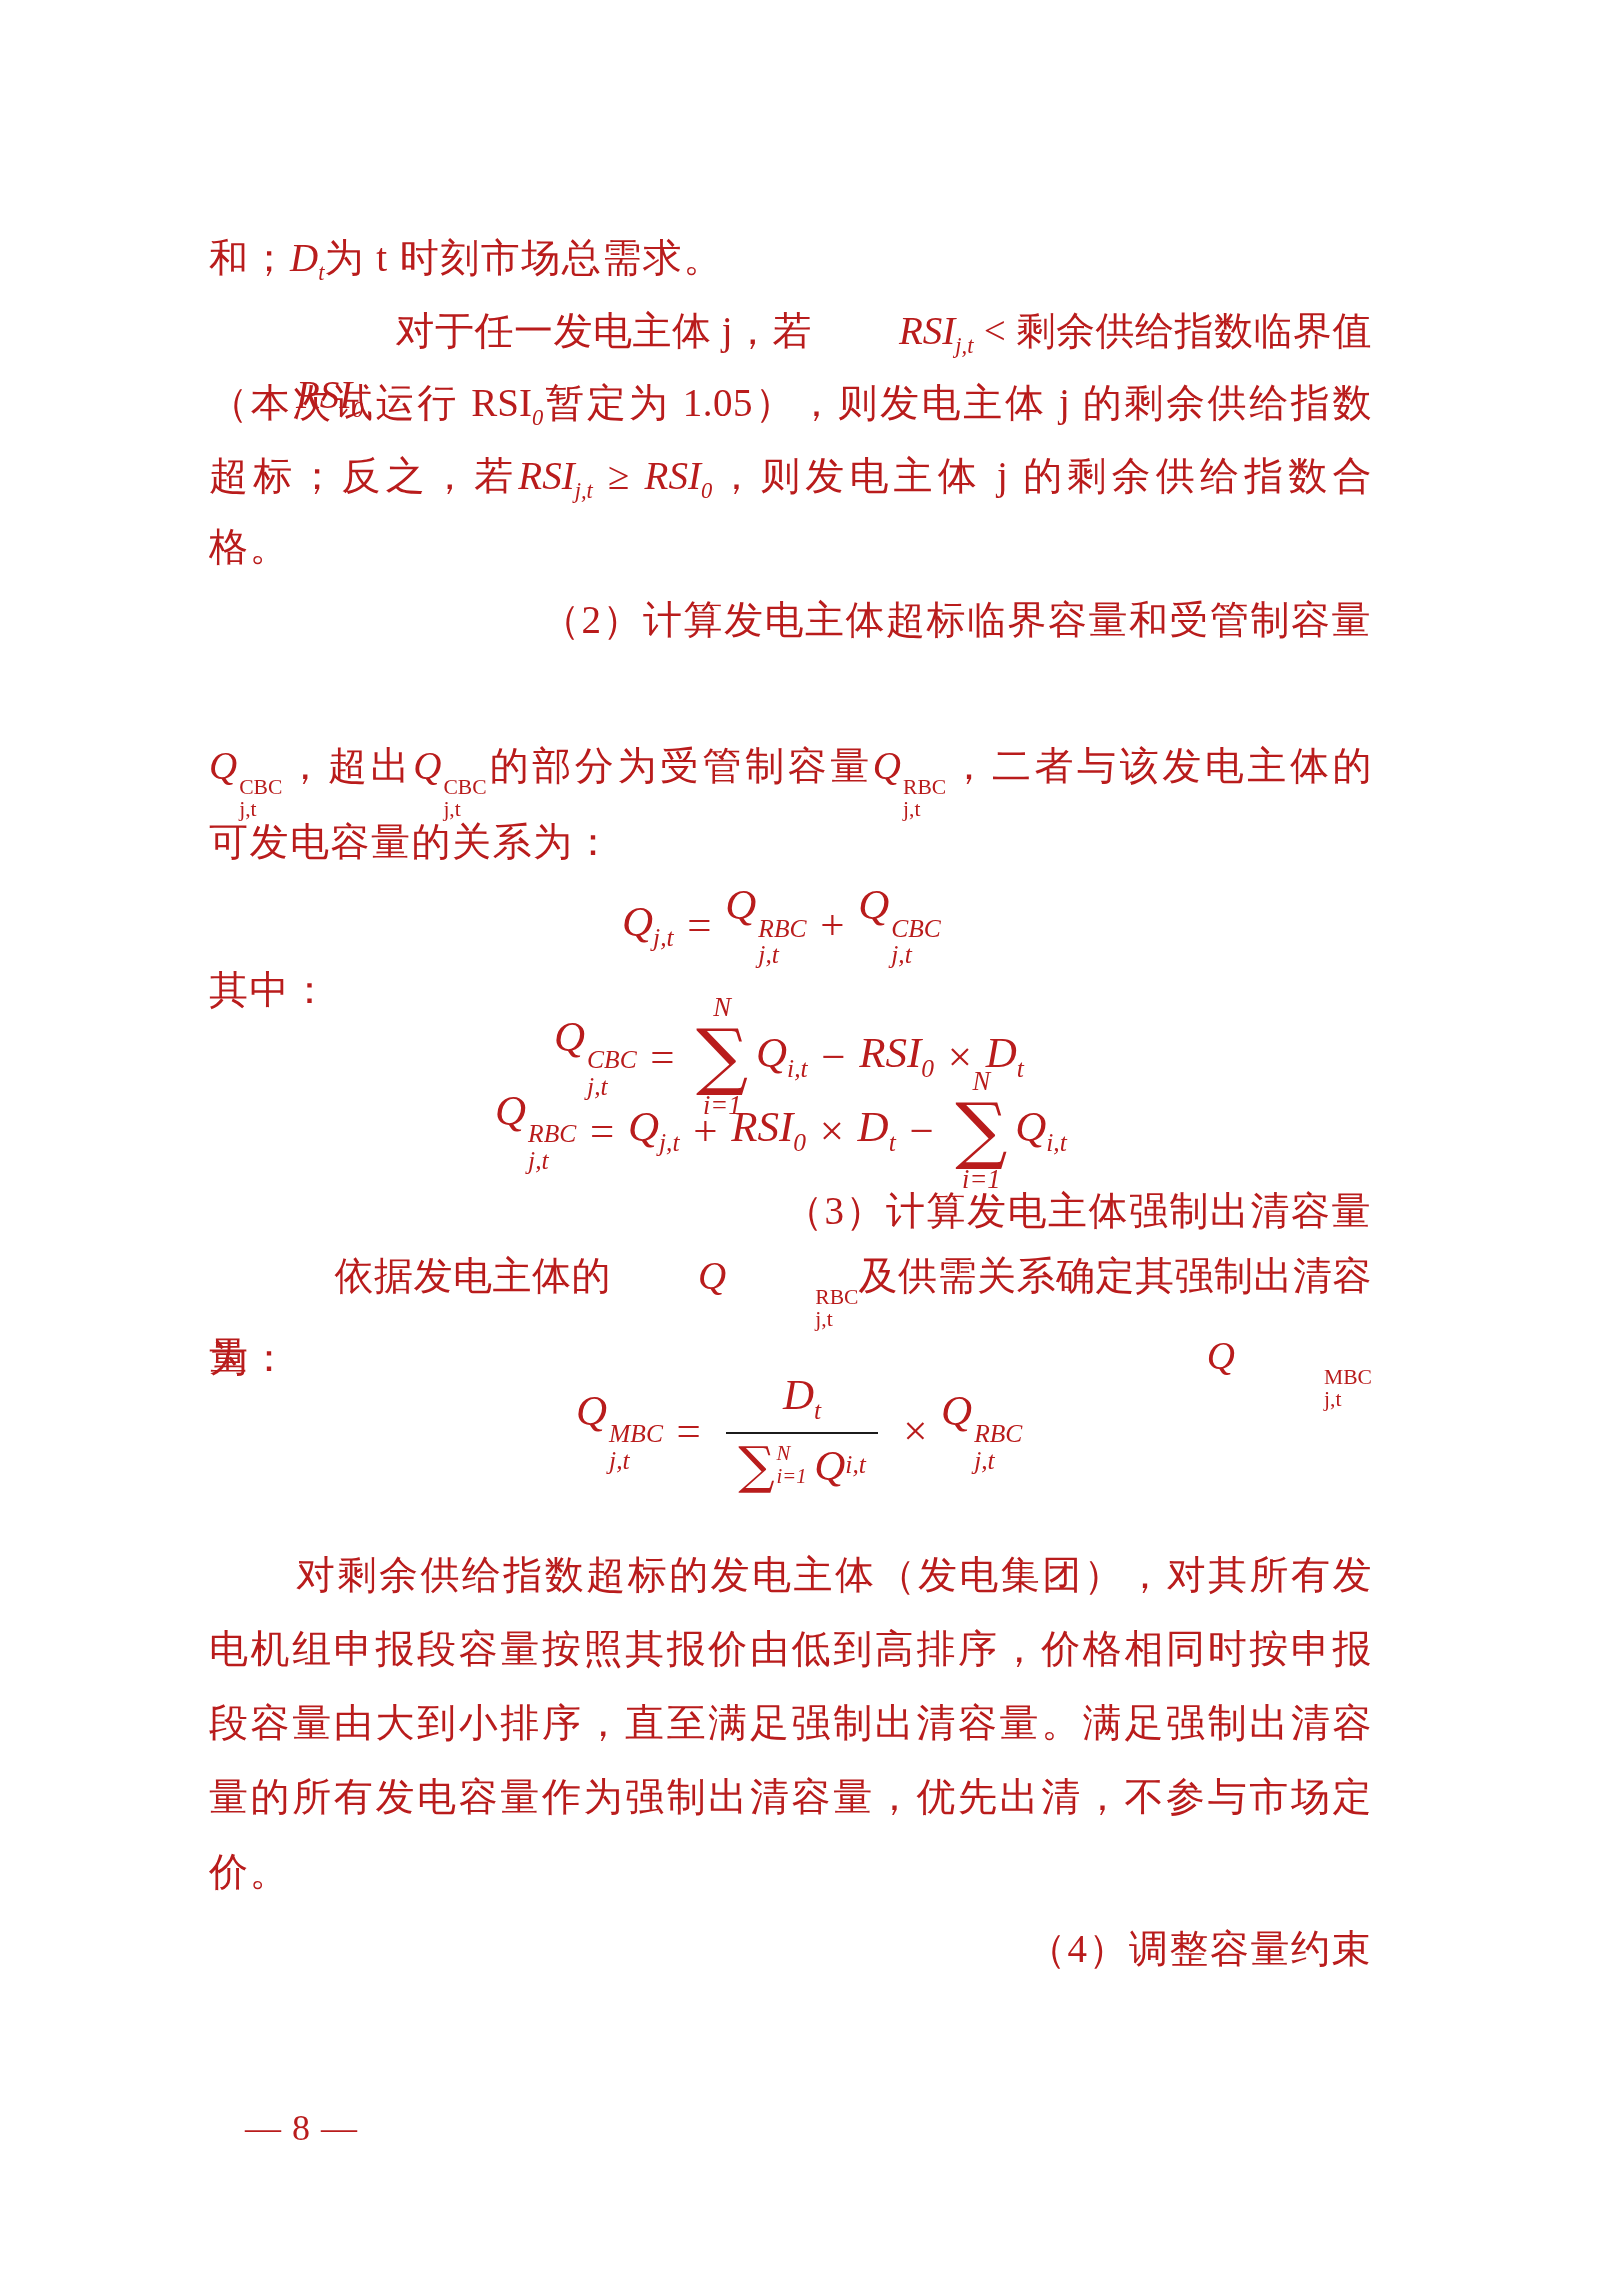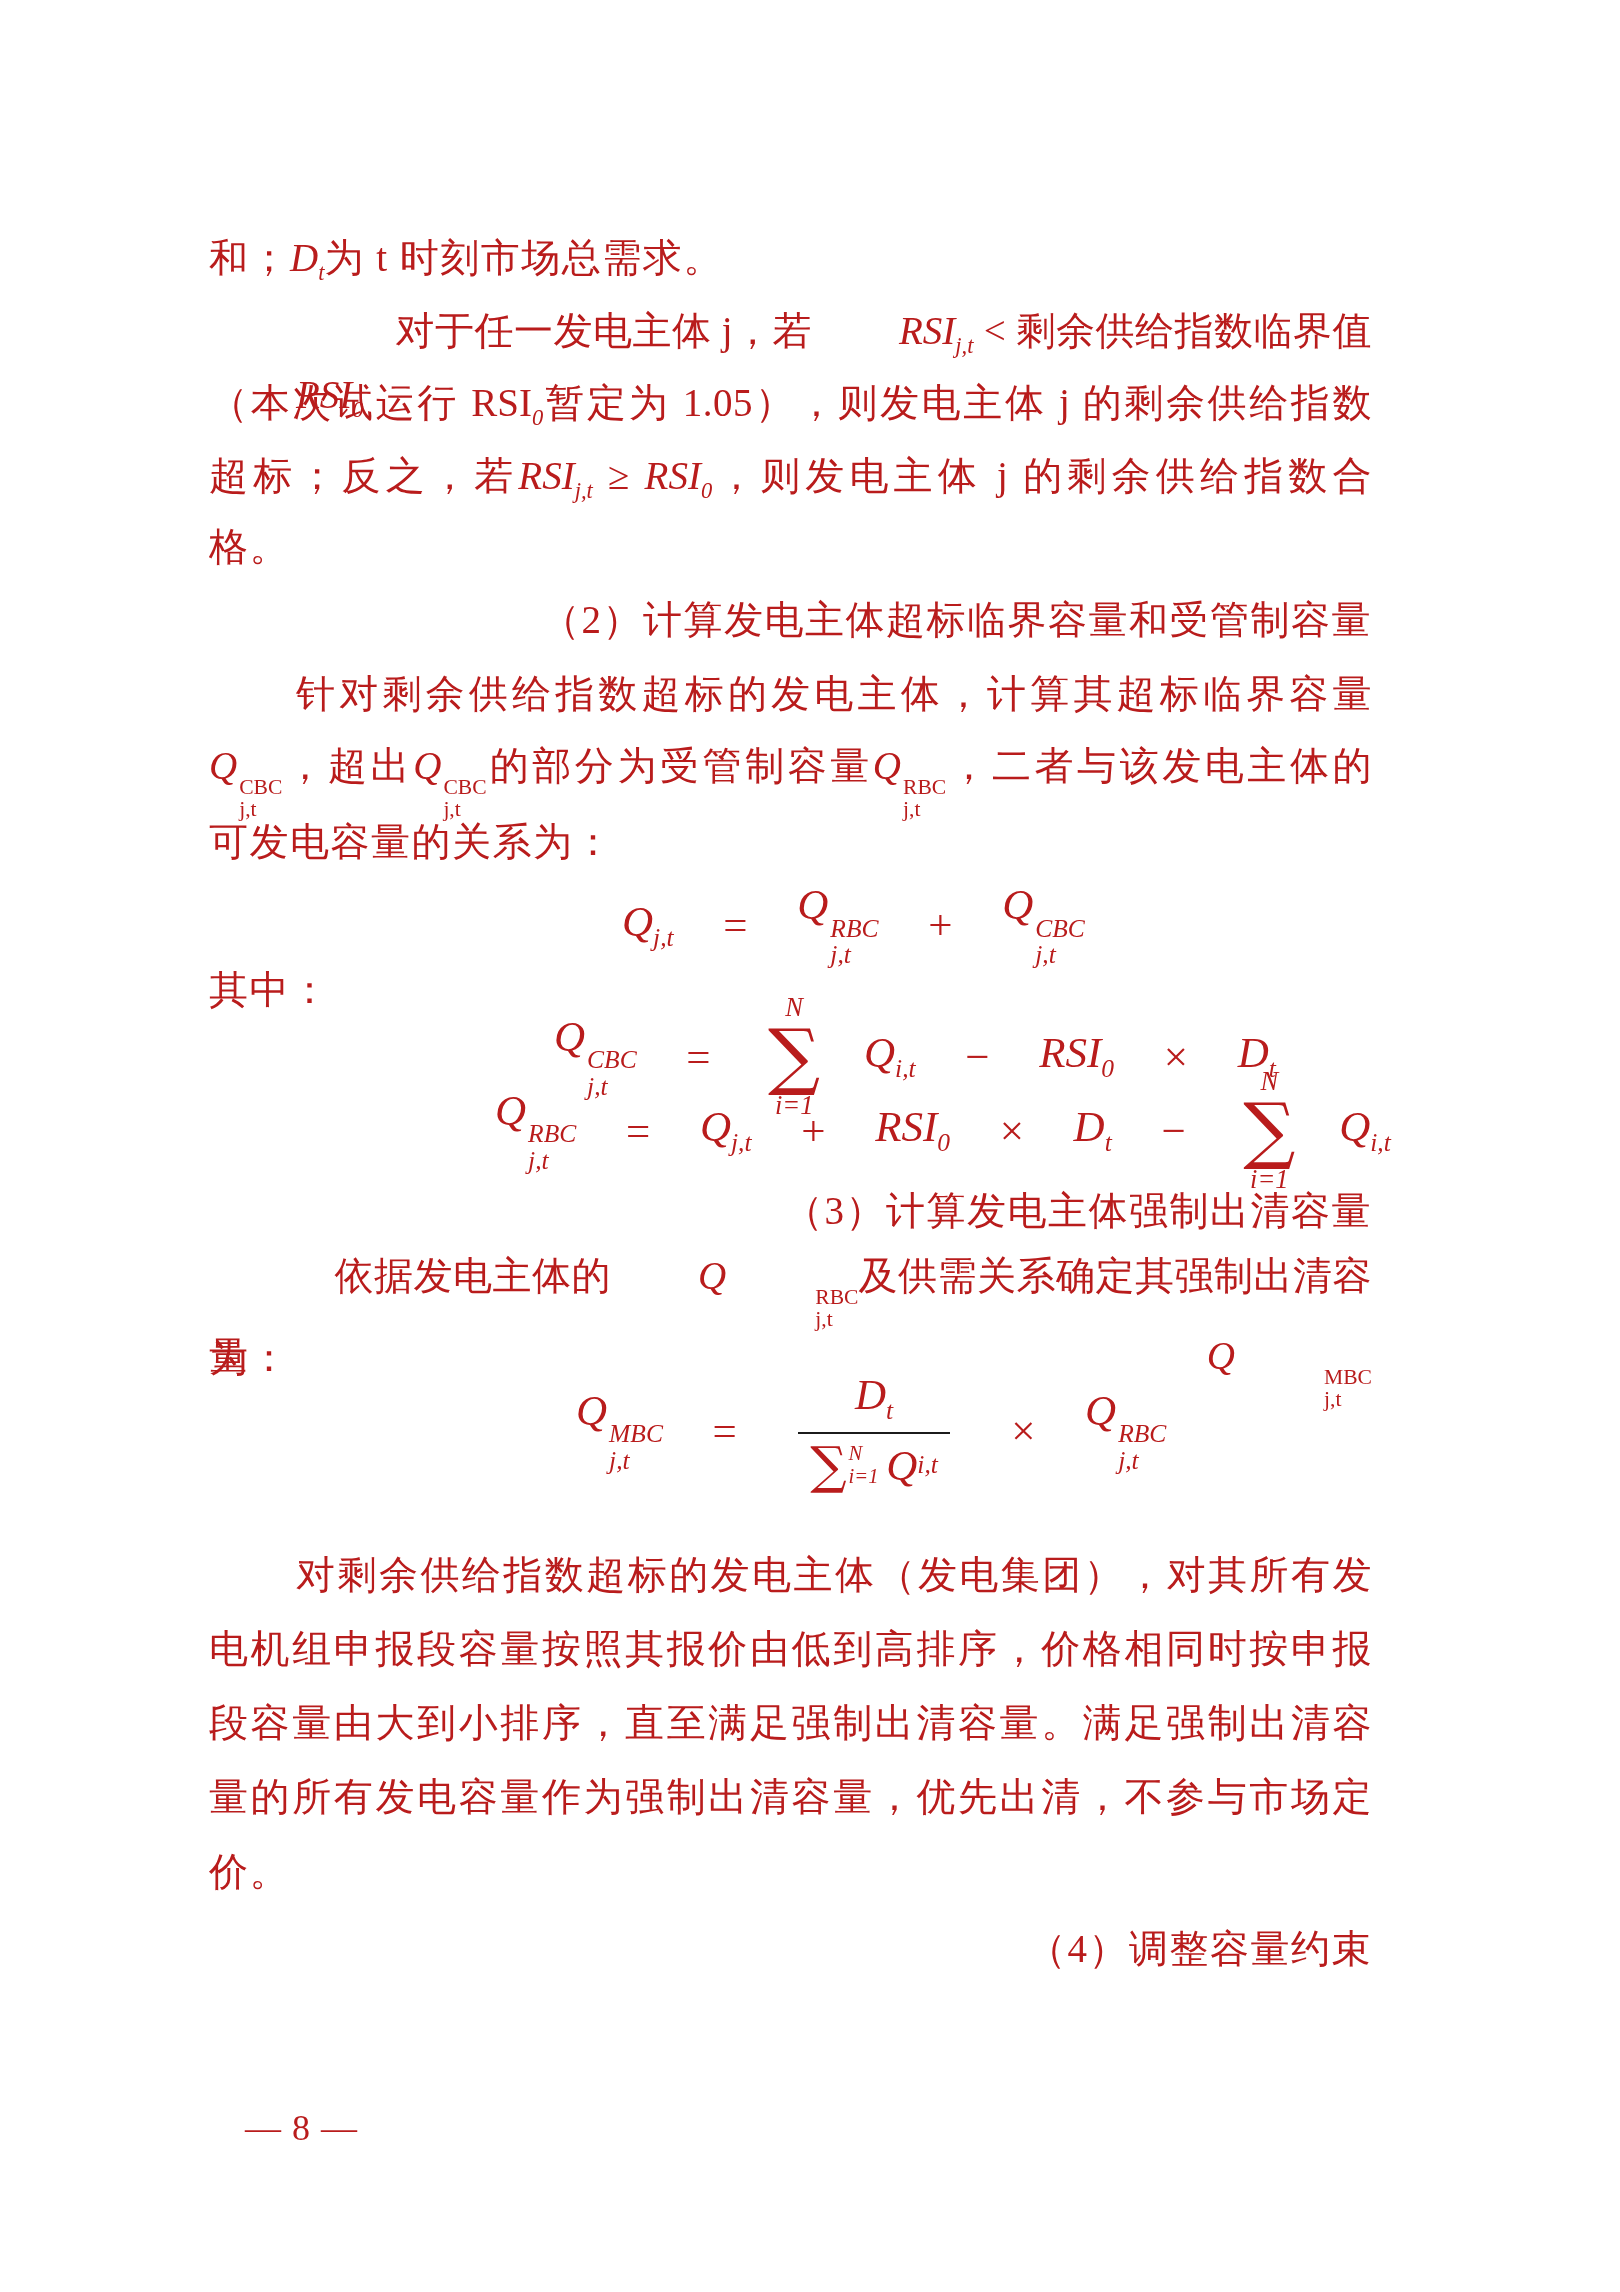--- a/index.html
+++ b/index.html
@@ -8,21 +8,21 @@
   .line{position:absolute;left:209px;width:1163px;font-size:39px;line-height:49px;letter-spacing:1.5px;}
   .just{text-align:justify;text-align-last:justify;letter-spacing:0.5px;}
   .ind{text-indent:87px;text-align:right;}
   .mv{font-style:italic;letter-spacing:0;}
   .rm{font-style:normal;letter-spacing:0;}
   .ms{font-style:italic;font-size:22.5px;letter-spacing:0;vertical-align:-8.8px;}
   .qg{display:inline-block;letter-spacing:0;white-space:nowrap;}
   .ss{display:inline-flex;flex-direction:column;align-items:flex-start;font-size:21.6px;line-height:1.05;
       vertical-align:-14.7px;margin-left:2px;}
   .formula{position:absolute;display:flex;align-items:center;font-size:43px;font-style:italic;
-           white-space:nowrap;letter-spacing:0;gap:36px;}
+           white-space:nowrap;letter-spacing:0;}
   .formula .ms{font-size:25.5px;vertical-align:-9.8px;}
   .formula .ss{font-size:25.5px;vertical-align:-17.6px;line-height:1.05;}
   .eq,.op{font-style:normal;margin:0 13.7px;}
   .sig{display:inline-flex;flex-direction:column;align-items:center;line-height:1;font-style:italic;margin:0 7.8px;}
   .sigN{font-size:26.5px;line-height:1;}
   .sigS{font-size:73px;line-height:0.95;font-style:normal;font-family:"DejaVu Serif","DejaVu Sans",serif;}
   .sigB{font-size:26.5px;line-height:1;margin-top:2px;}
   .frac{display:inline-flex;flex-direction:column;align-items:center;margin:0 11.8px;}
   .num{padding:0 5.9px 5.9px 5.9px;}
   .den{border-top:2.9px solid #1b1b1b;padding:5.9px 11.8px 0 11.8px;display:inline-flex;align-items:center;}
@@ -42,21 +42,20 @@
   <div class="line just ind" style="top:306px"><span>对于任一发电主体 j，若</span><span class="qg"><span class="mv">RSI</span><span class="ms">j,t</span></span><span> &lt; 剩余供给指数临界值</span><span class="qg"><span class="mv">RSI</span><span class="ms">0</span></span></div>
 
   <div class="line just" style="top:378px"><span>（本次试运行 </span><span class="qg"><span class="rm">RSI</span><span class="ms">0</span></span><span>暂定为 1.05），则发电主体 j 的剩余供给指数</span></div>
 
   <div class="line just" style="top:451px"><span>超标；反之，若</span><span class="qg"><span class="mv">RSI</span><span class="ms">j,t</span></span><span> ≥ </span><span class="qg"><span class="mv">RSI</span><span class="ms">0</span></span><span>，则发电主体 j 的剩余供给指数合</span></div>
 
   <div class="line" style="top:522px"><span>格。</span></div>
 
   <div class="line ind" style="top:595px"><span>（2）计算发电主体超标临界容量和受管制容量</span></div>
 
-  <div class="line just ind" style="top:669px"><span>针对剩余供给指数超标的发电主体，计算其超标临界容量</span></div>
 
   <div class="line just" style="top:741px"><span class="qg"><span class="mv">Q</span><span class="ss">
           <span>CBC</span>
           <span>j,t</span>
         </span></span><span>，超出</span><span class="qg"><span class="mv">Q</span><span class="ss">
           <span>CBC</span>
           <span>j,t</span>
         </span></span><span>的部分为受管制容量</span><span class="qg"><span class="mv">Q</span><span class="ss">
           <span>RBC</span>
           <span>j,t</span>

